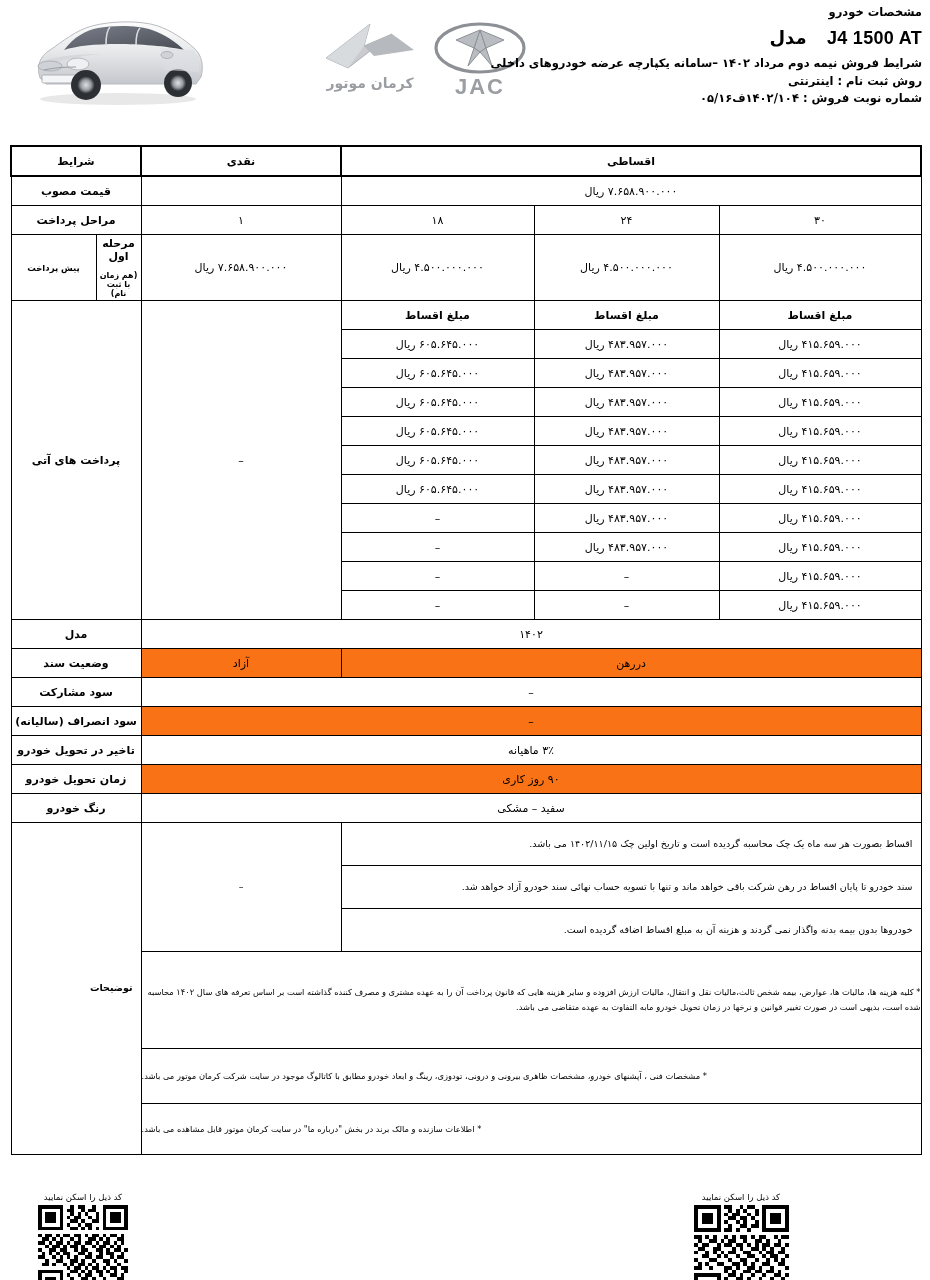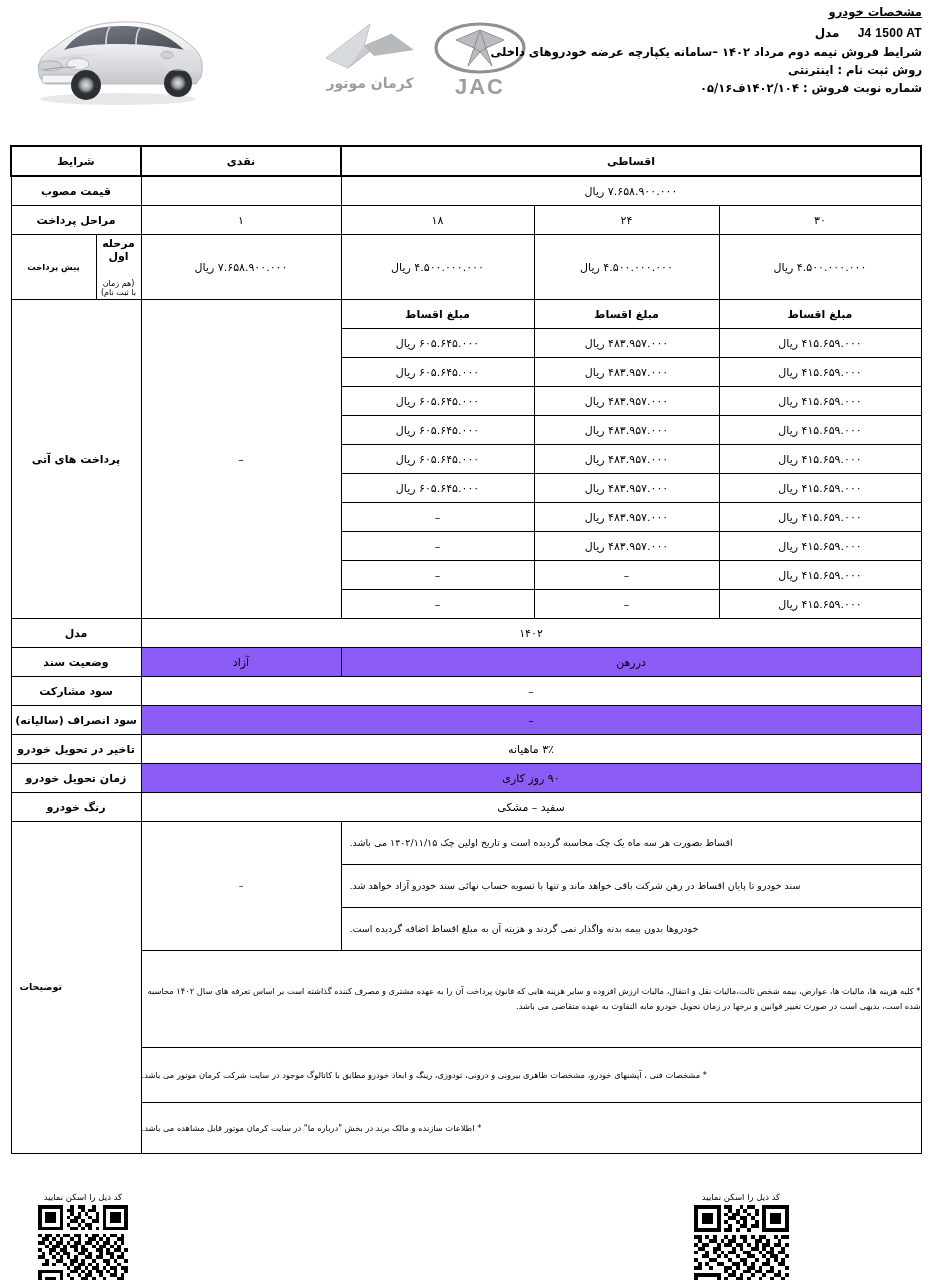--- a/index.html
+++ b/index.html
@@ -17,22 +17,22 @@
 
   .logos{position:absolute;left:318px;top:12px;width:215px;height:95px;}
   .logo-km{position:absolute;left:0;top:4px;width:105px;height:86px;}
   .logo-jac{position:absolute;left:112px;top:6px;width:100px;height:84px;}
 
   .header-text{
     position:absolute;right:8px;top:4px;width:380px;
     text-align:right;direction:rtl;line-height:1.55;
   }
   .ht-line{font-size:11.5px;font-weight:bold;white-space:nowrap;}
-  .ht-title{font-size:11.5px;font-weight:bold;text-decoration:underline;margin-bottom:2px;}
-  .ht-model{font-size:12px;font-weight:bold;margin-bottom:2px;}
+  .ht-title{font-size:11.5px;font-weight:bold;margin-bottom:2px;}
+  .ht-model{font-size:18px;font-weight:bold;margin-bottom:2px;}
   .ht-model .latin{font-family:"Liberation Sans",sans-serif;font-weight:bold;letter-spacing:.3px;}
   .ht-model .lbl{margin-right:14px;}
 
   
   .tbl{
     position:absolute;left:10px;top:145px;width:910px;
     border-collapse:collapse;direction:rtl;table-layout:fixed;
   }
   .tbl td{
     border:1px solid #000;
@@ -47,23 +47,23 @@
   .lbl-cell.sub{width:44px;font-size:8.5px;}
   .lbl-white{background:#fff;}
   .hdr{background:#e2e2e2;font-weight:bold;font-size:13px;height:44px;}
   .bigprice{font-size:14px;height:44px;}
   .stage-num{font-size:13px;height:32px;}
   .prepay{font-size:12.5px;height:40px;}
   .subhdr{background:#f2f2f2;font-weight:bold;font-size:12px;height:28px;}
   .inst{font-size:11.5px;height:29.5px;}
   .dash{font-size:12px;}
   .midrow{font-size:12px;height:28px;}
-  .midrow.alt{background:#8b5cf6;}
+  .midrow.alt{background:#f97316;}
   .outer-thick{border:2px solid #000 !important;}
-  .note-row td{font-size:9.5px;text-align:left;padding:6px 8px;line-height:1.5;height:30px;}
+  .note-row td{font-size:9.5px;text-align:right;padding:6px 8px;line-height:1.5;height:30px;}
   .note2 td{font-size:8.3px;text-align:right;padding:5px 0;line-height:1.75;}
   .note2 td.ctr{text-align:left;}
   .lbl-tozihat{background:#e2e2e2;font-weight:bold;font-size:9.5px;}
 
   
   .footer{position:absolute;left:0;top:1192px;width:824px;height:118px;}
   .qr-block{position:absolute;width:150px;text-align:center;}
   .qr-left{left:8px;top:0;}
   .qr-right{right:8px;top:0;}
   .qr-cap{font-size:8.5px;direction:rtl;}
@@ -183,21 +183,21 @@
       <td class="lbl-cell" colspan="2">مراحل پرداخت</td>
     </tr>
 
     <tr>
       <td class="prepay">۴.۵۰۰.۰۰۰.۰۰۰ ریال</td>
       <td class="prepay">۴.۵۰۰.۰۰۰.۰۰۰ ریال</td>
       <td class="prepay">۴.۵۰۰.۰۰۰.۰۰۰ ریال</td>
       <td class="prepay">۷.۶۵۸.۹۰۰.۰۰۰ ریال</td>
       <td class="lbl-cell">
         <div>مرحله اول</div>
-        <div style="font-size:8px;font-weight:normal;margin-top:16px">(هم زمان با ثبت نام)</div>
+        <div style="font-size:8px;font-weight:bold;margin-top:8px">(هم زمان با ثبت نام)</div>
       </td>
       <td class="lbl-cell sub lbl-white">پیش پرداخت</td>
     </tr>
 
     <tr>
       <td class="subhdr">مبلغ اقساط</td>
       <td class="subhdr">مبلغ اقساط</td>
       <td class="subhdr">مبلغ اقساط</td>
       <td rowspan="11">–</td>
       <td class="lbl-cell" colspan="2" rowspan="11">پرداخت های آتی</td>

